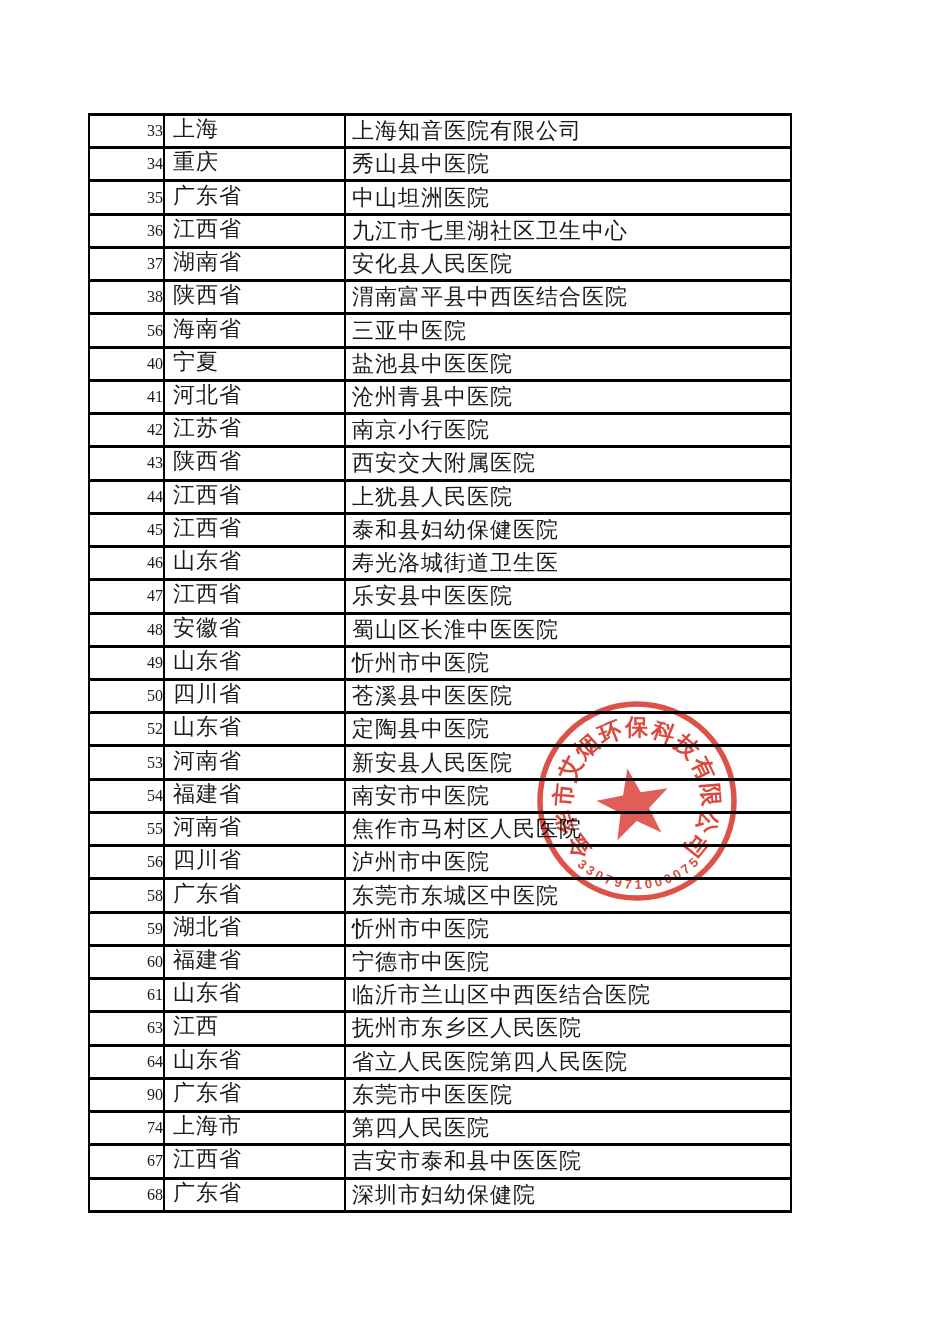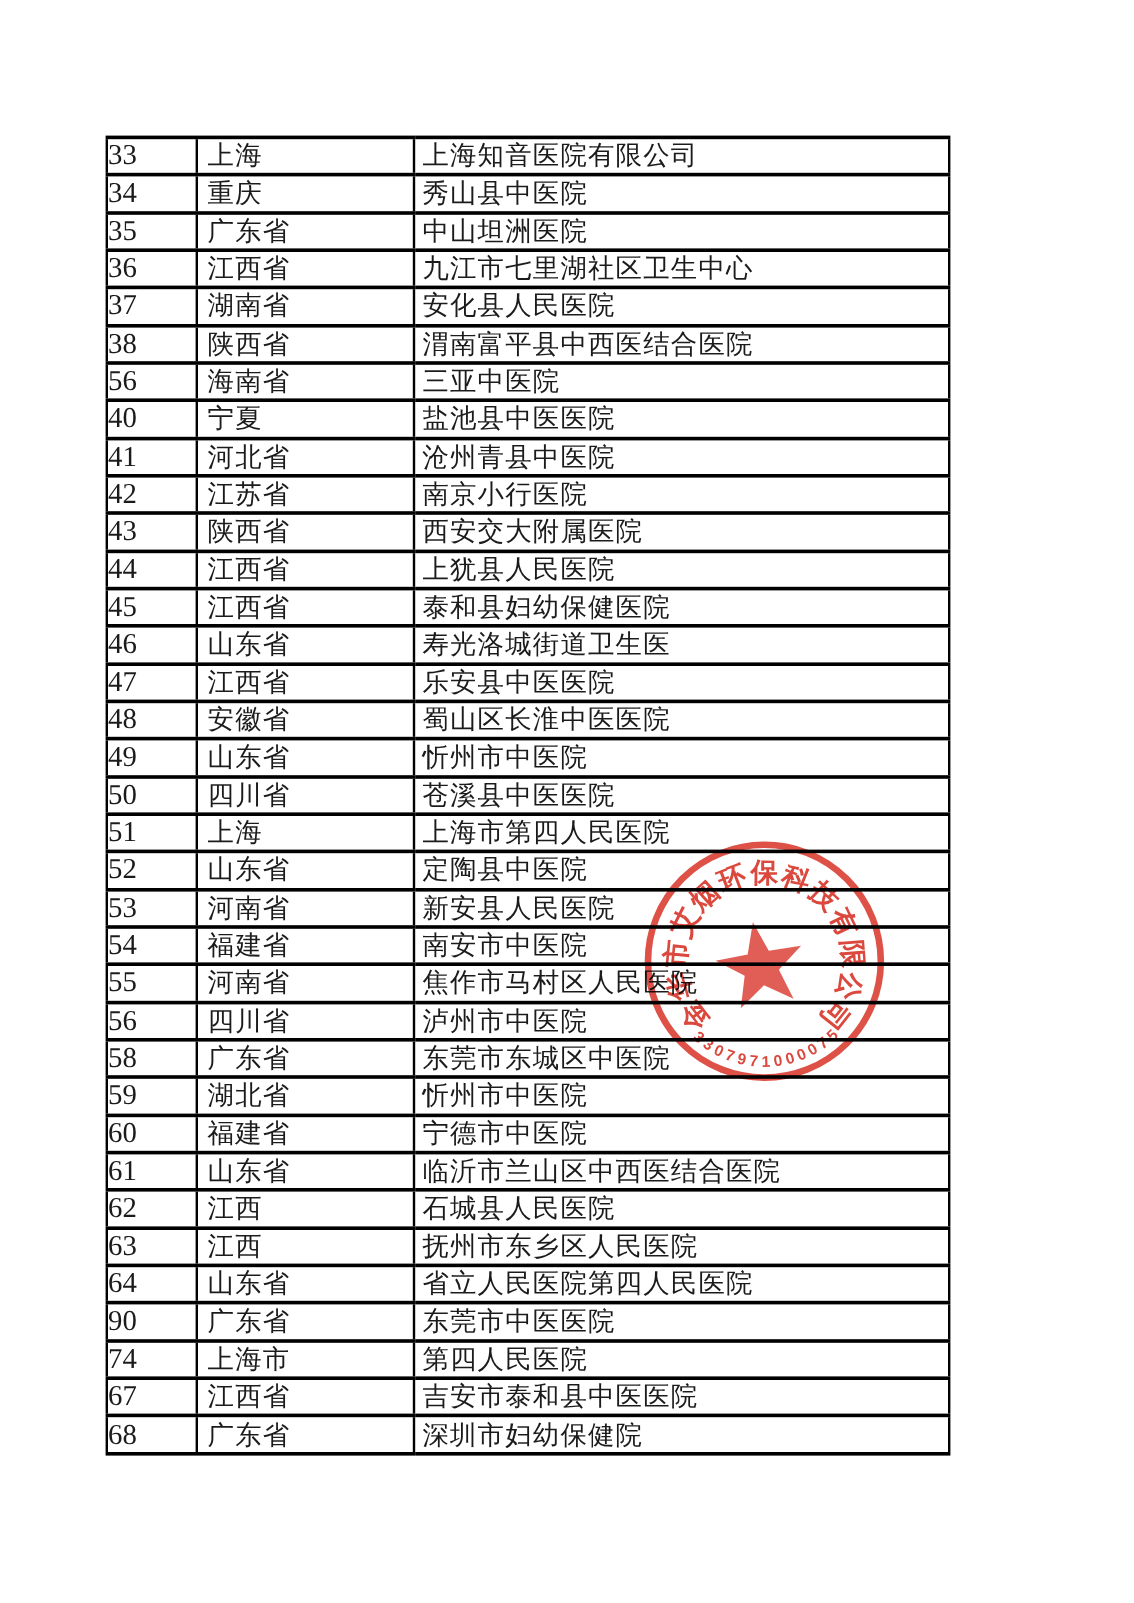--- a/index.html
+++ b/index.html
@@ -31,28 +31,29 @@
     padding: 0;
     color: #1b1b1b;
     font-size: 22px;
     line-height: 1;
     white-space: nowrap;
     overflow: hidden;
     vertical-align: middle;
   }
   table.hospital-table td.col-no {
     width: 73px;
-    text-align: left;
-    font-size: 24px;
+    text-align: right;
+    font-size: 16px;
     font-family: "Liberation Serif", "DejaVu Serif", serif;
   }
   table.hospital-table td.col-province {
     width: 171px;
     padding-left: 8px;
     letter-spacing: 1px;
+    font-family: Liberation Mono, monospace;
   }
   table.hospital-table td.col-hospital {
     padding-left: 6px;
     letter-spacing: 1px;
   }
   .stamp {
     position: absolute;
     left: 517px;
     top: 681px;
     width: 240px;
@@ -165,25 +166,20 @@
           <td class="col-no">49</td>
           <td class="col-province">山东省</td>
           <td class="col-hospital">忻州市中医院</td>
         </tr>
         <tr>
           <td class="col-no">50</td>
           <td class="col-province">四川省</td>
           <td class="col-hospital">苍溪县中医医院</td>
         </tr>
         <tr>
-          <td class="col-no">51</td>
-          <td class="col-province">上海</td>
-          <td class="col-hospital">上海市第四人民医院</td>
-        </tr>
-        <tr>
           <td class="col-no">52</td>
           <td class="col-province">山东省</td>
           <td class="col-hospital">定陶县中医院</td>
         </tr>
         <tr>
           <td class="col-no">53</td>
           <td class="col-province">河南省</td>
           <td class="col-hospital">新安县人民医院</td>
         </tr>
         <tr>
@@ -213,25 +209,20 @@
         </tr>
         <tr>
           <td class="col-no">60</td>
           <td class="col-province">福建省</td>
           <td class="col-hospital">宁德市中医院</td>
         </tr>
         <tr>
           <td class="col-no">61</td>
           <td class="col-province">山东省</td>
           <td class="col-hospital">临沂市兰山区中西医结合医院</td>
-        </tr>
-        <tr>
-          <td class="col-no">62</td>
-          <td class="col-province">江西</td>
-          <td class="col-hospital">石城县人民医院</td>
         </tr>
         <tr>
           <td class="col-no">63</td>
           <td class="col-province">江西</td>
           <td class="col-hospital">抚州市东乡区人民医院</td>
         </tr>
         <tr>
           <td class="col-no">64</td>
           <td class="col-province">山东省</td>
           <td class="col-hospital">省立人民医院第四人民医院</td>

